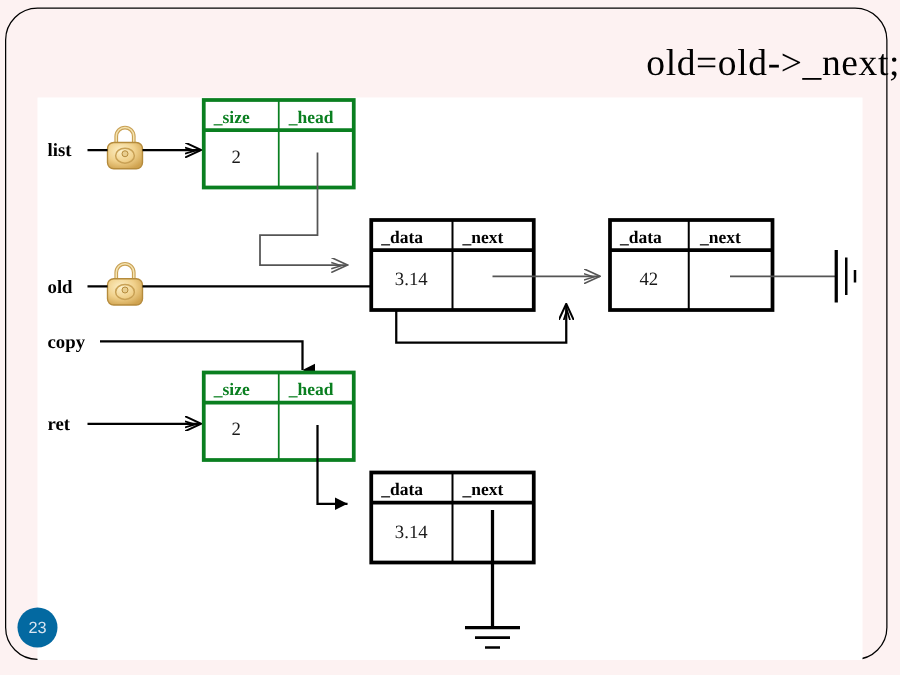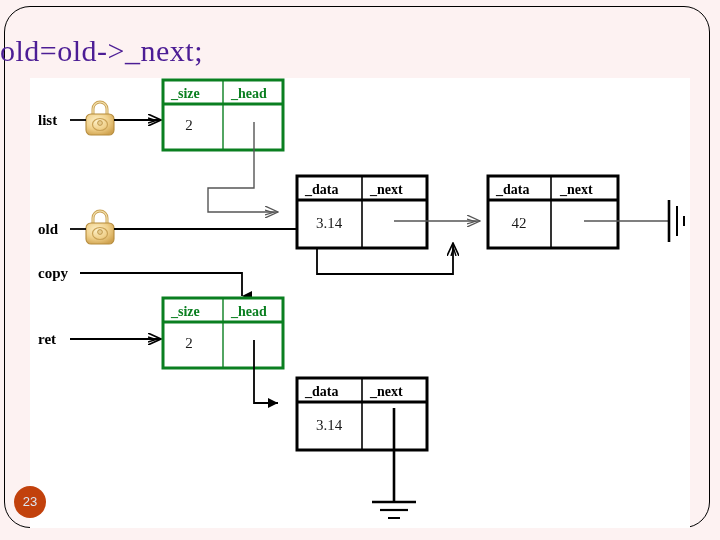--- a/index.html
+++ b/index.html
@@ -25,24 +25,24 @@
     border: 1.4px solid #000000;
     border-radius: 26px;
     box-sizing: border-box;
     pointer-events: none;
   }
   #slide-title {
     position: absolute;
     left: 0;
     top: 34px;
     width: 720px;
-    text-align: left;
+    text-align: right;
     font-family: "Liberation Serif", serif;
     font-size: 30px;
-    color: #4c1d95;
+    color: #000000;
     letter-spacing: 0.5px;
     white-space: nowrap;
   }
   
   #diagram-canvas {
     position: absolute;
     left: 30px;
     top: 78px;
     width: 660px;
     height: 450px;
@@ -54,21 +54,21 @@
     top: 0;
   }
   
   #page-number {
     position: absolute;
     left: 14px;
     top: 486px;
     width: 32px;
     height: 32px;
     border-radius: 50%;
-    background: #c2410c;
+    background: #0369a1;
     color: #dbe6f2;
     font-family: "Liberation Sans", sans-serif;
     font-size: 13px;
     line-height: 32px;
     text-align: center;
   }
   .svg-label {
     font-family: "Liberation Serif", serif;
     font-size: 15px;
     font-weight: bold;

